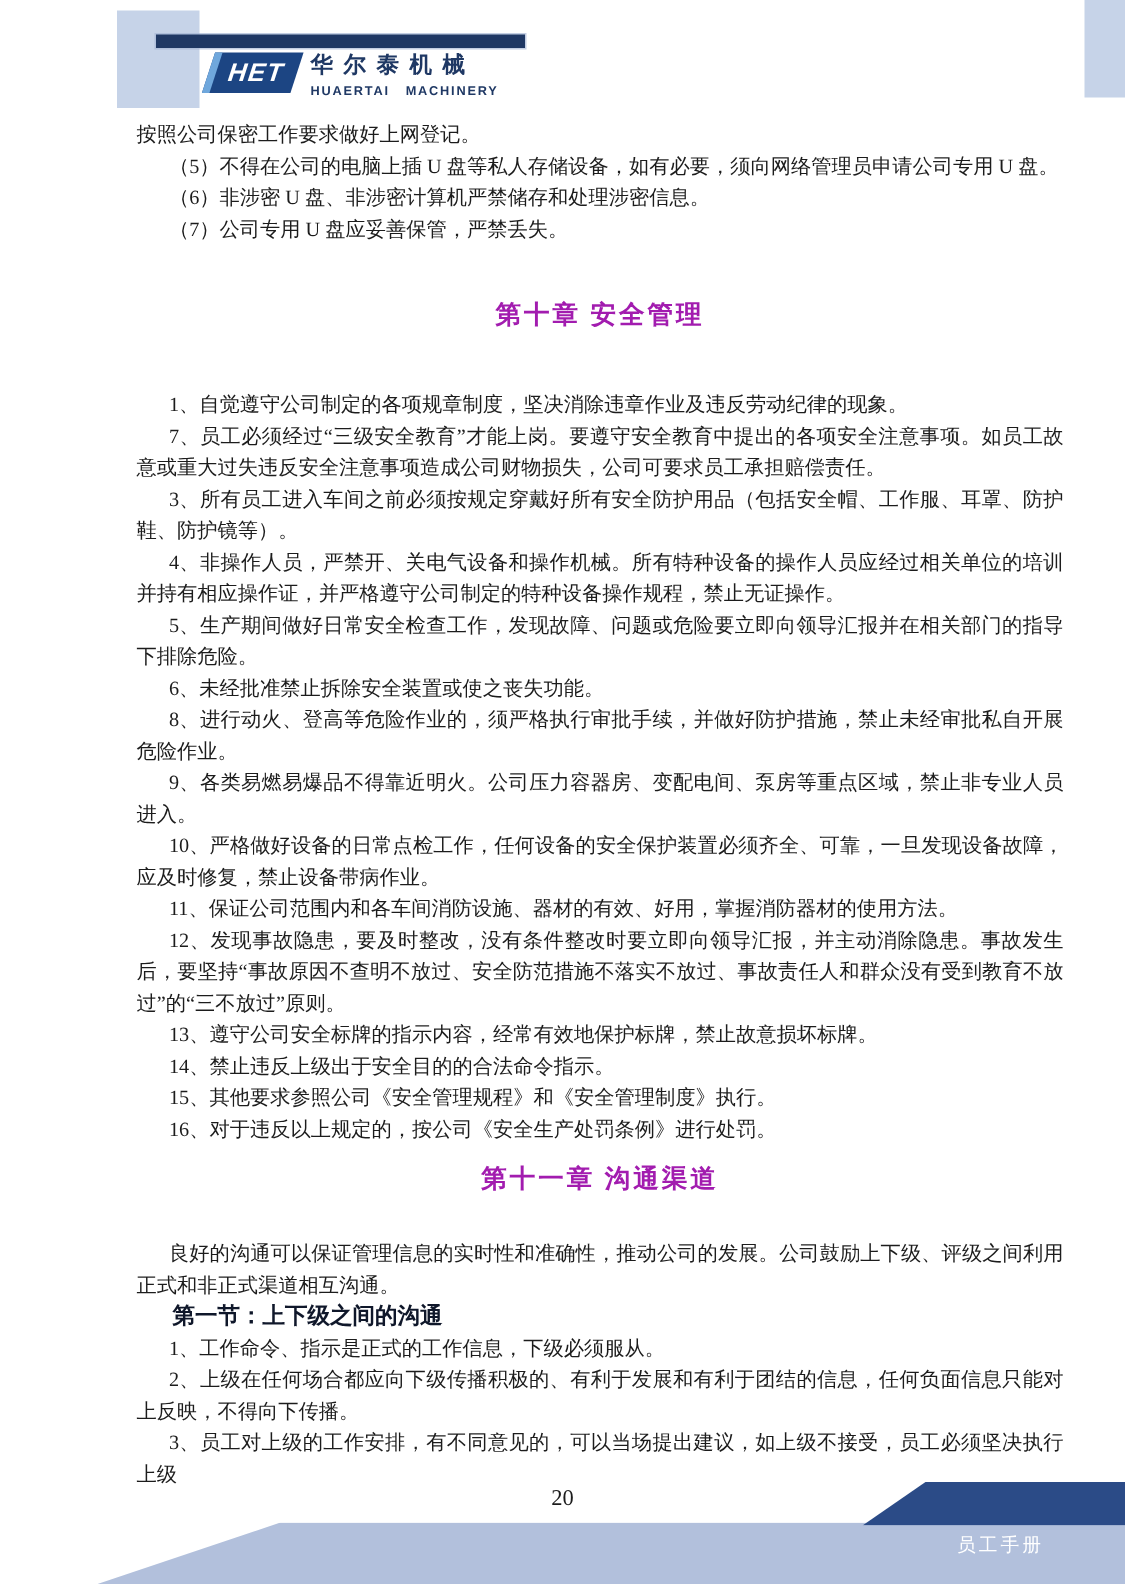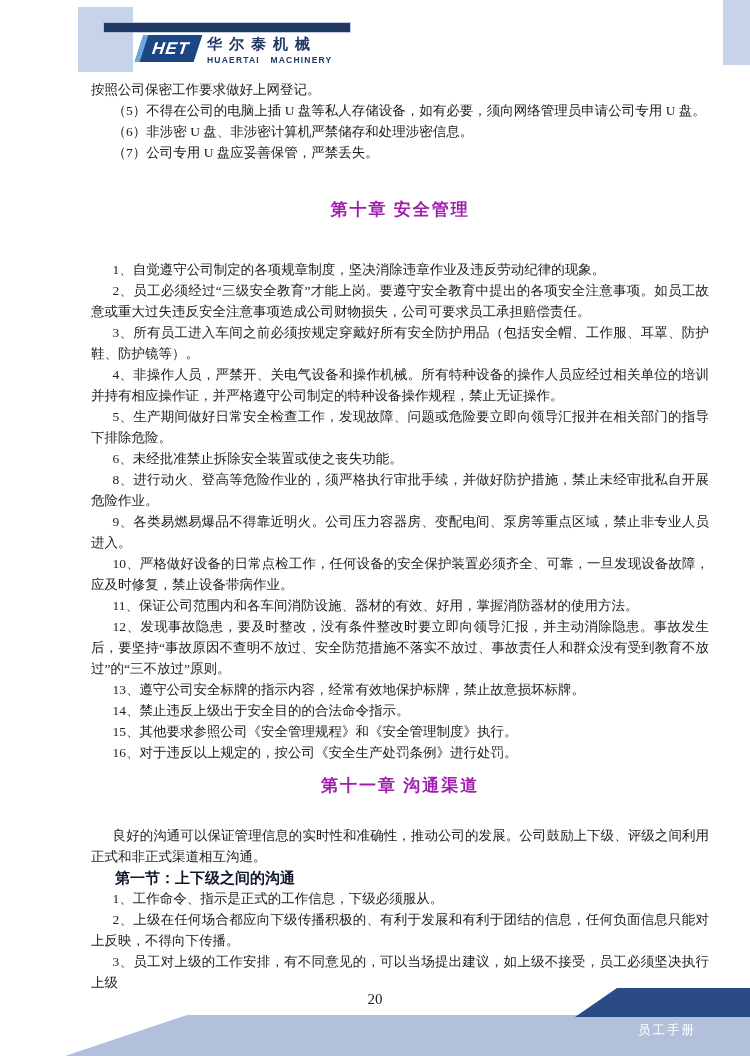--- a/index.html
+++ b/index.html
@@ -64,21 +64,21 @@
 
   <div class="body">
     <p>按照公司保密工作要求做好上网登记。</p>
     <p class="ind">（5）不得在公司的电脑上插 U 盘等私人存储设备，如有必要，须向网络管理员申请公司专用 U 盘。</p>
     <p class="ind">（6）非涉密 U 盘、非涉密计算机严禁储存和处理涉密信息。</p>
     <p class="ind">（7）公司专用 U 盘应妥善保管，严禁丢失。</p>
 
     <h2 class="chap chap10">第十章 安全管理</h2>
 
     <p class="ind">1、自觉遵守公司制定的各项规章制度，坚决消除违章作业及违反劳动纪律的现象。</p>
-    <p class="ind">2、员工必须经过“三级安全教育”才能上岗。要遵守安全教育中提出的各项安全注意事项。如员工故意或重大过失违反安全注意事项造成公司财物损失，公司可要求员工承担赔偿责任。</p>
+    <p class="ind">7、员工必须经过“三级安全教育”才能上岗。要遵守安全教育中提出的各项安全注意事项。如员工故意或重大过失违反安全注意事项造成公司财物损失，公司可要求员工承担赔偿责任。</p>
     <p class="ind">3、所有员工进入车间之前必须按规定穿戴好所有安全防护用品（包括安全帽、工作服、耳罩、防护鞋、防护镜等）。</p>
     <p class="ind">4、非操作人员，严禁开、关电气设备和操作机械。所有特种设备的操作人员应经过相关单位的培训并持有相应操作证，并严格遵守公司制定的特种设备操作规程，禁止无证操作。</p>
     <p class="ind">5、生产期间做好日常安全检查工作，发现故障、问题或危险要立即向领导汇报并在相关部门的指导下排除危险。</p>
     <p class="ind">6、未经批准禁止拆除安全装置或使之丧失功能。</p>
     <p class="ind">8、进行动火、登高等危险作业的，须严格执行审批手续，并做好防护措施，禁止未经审批私自开展危险作业。</p>
     <p class="ind">9、各类易燃易爆品不得靠近明火。公司压力容器房、变配电间、泵房等重点区域，禁止非专业人员进入。</p>
     <p class="ind">10、严格做好设备的日常点检工作，任何设备的安全保护装置必须齐全、可靠，一旦发现设备故障，应及时修复，禁止设备带病作业。</p>
     <p class="ind">11、保证公司范围内和各车间消防设施、器材的有效、好用，掌握消防器材的使用方法。</p>
     <p class="ind">12、发现事故隐患，要及时整改，没有条件整改时要立即向领导汇报，并主动消除隐患。事故发生后，要坚持“事故原因不查明不放过、安全防范措施不落实不放过、事故责任人和群众没有受到教育不放过”的“三不放过”原则。</p>
     <p class="ind">13、遵守公司安全标牌的指示内容，经常有效地保护标牌，禁止故意损坏标牌。</p>

